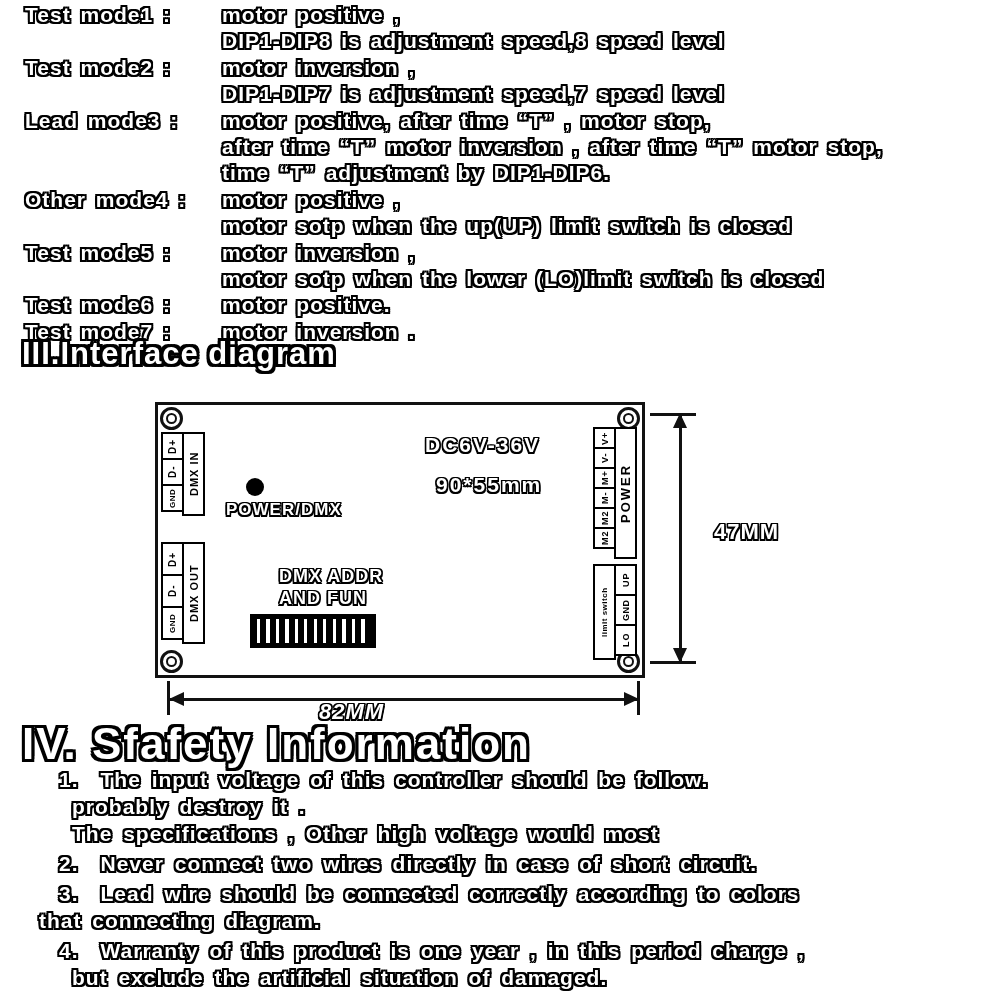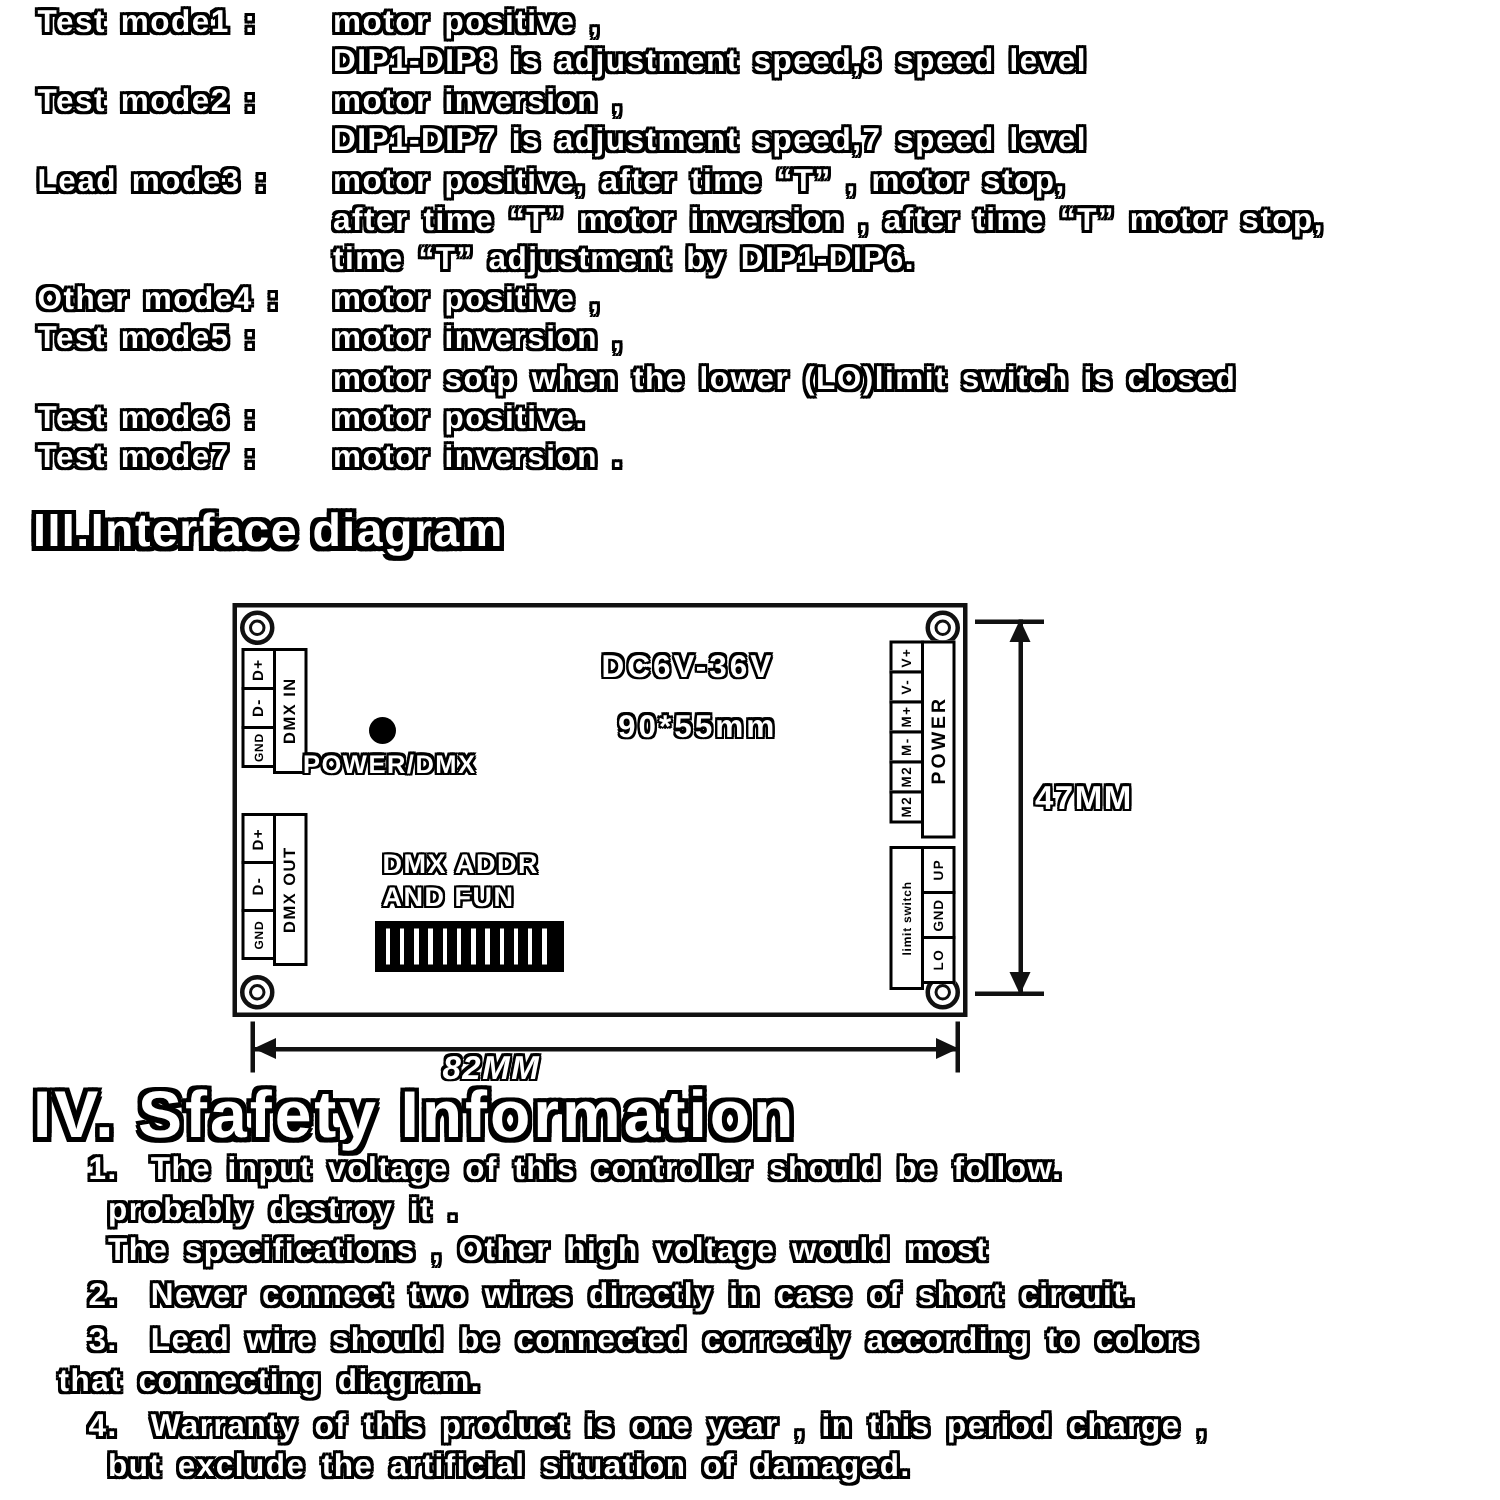--- a/index.html
+++ b/index.html
@@ -12,21 +12,21 @@
 
   
   .ol { color:#fff; text-shadow:
     -2px -2px 0 #000, 2px -2px 0 #000, -2px 2px 0 #000, 2px 2px 0 #000,
     -2px 0 0 #000, 2px 0 0 #000, 0 -2px 0 #000, 0 2px 0 #000; }
   .ol3 { color:#fff; text-shadow:
     -3px -3px 0 #000, 3px -3px 0 #000, -3px 3px 0 #000, 3px 3px 0 #000,
     -3px 0 0 #000, 3px 0 0 #000, 0 -3px 0 #000, 0 3px 0 #000; }
   .ol-sm { color:#fff; text-shadow:
     -1.5px -1.5px 0 #000, 1.5px -1.5px 0 #000, -1.5px 1.5px 0 #000, 1.5px 1.5px 0 #000,
-    -1.5px 0 0 #000, 1.5px 0 0 #000, 0 -1.5px 0 #000, 0 1.5px 0 #000; }
+    -1.5px 0 0 #000, 1.5px 0 0 #000, 0 -1.5px 0 #000, 0 1.5px 0 #000; margin-left: 24px; }
 
   
   .test-modes { top:2px; left:25px; width:965px; }
   .tm-row { display:flex; }
   .tm-label { flex:0 0 197px; }
   .tm { font-size:21px; line-height:26.4px; letter-spacing:1px; word-spacing:3px; white-space:nowrap; }
 
   
   .h3 { top:336px; left:22px; font-size:31px; letter-spacing:1px; }
   .h4 { top:719px; left:22px; font-size:44px; letter-spacing:2px; }
@@ -130,20 +130,21 @@
       <div class="tm ol">motor positive, after time “T” , motor stop,</div>
       <div class="tm ol">after time “T” motor inversion , after time “T” motor stop,</div>
       <div class="tm ol">time “T” adjustment by DIP1-DIP6.</div>
     </div>
   </div>
 
   <div class="tm-row">
     <div class="tm tm-label ol">Other mode4 :</div>
     <div>
       <div class="tm ol">motor positive ,</div>
+      <div class="tm ol">motor sotp when the up(UP) limit switch is closed</div>
     </div>
   </div>
 
   <div class="tm-row">
     <div class="tm tm-label ol">Test mode5 :</div>
     <div>
       <div class="tm ol">motor inversion ,</div>
       <div class="tm ol">motor sotp when the lower (LO)limit switch is closed</div>
     </div>
   </div>

